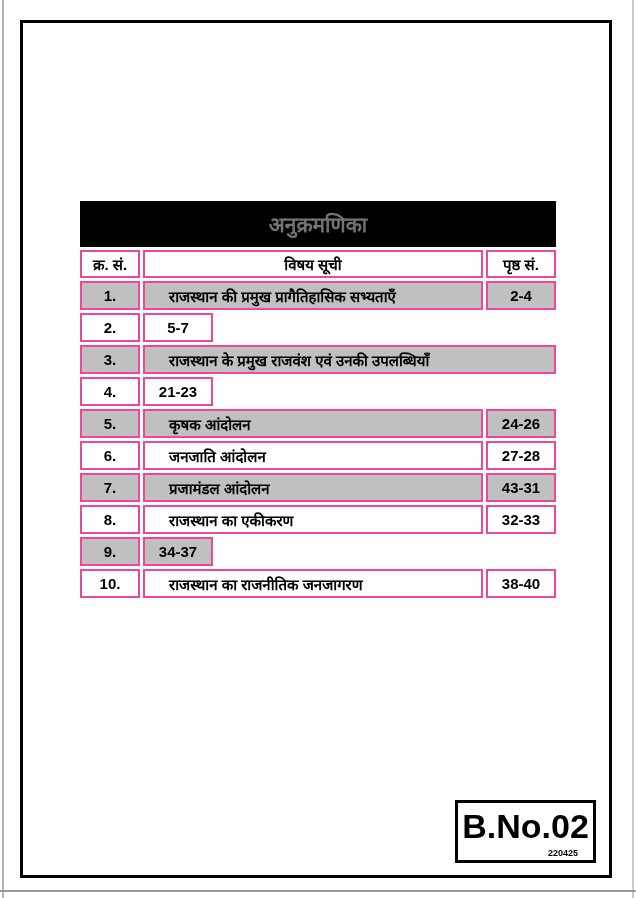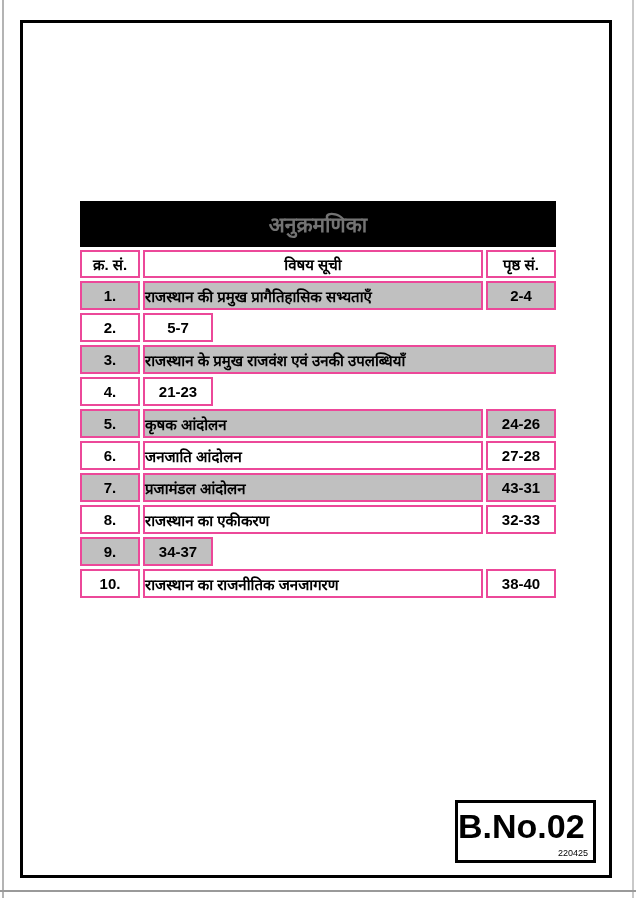--- a/index.html
+++ b/index.html
@@ -63,45 +63,46 @@
     font-size: 15px;
     color: #000000;
     height: 29px;
   }
   .toc-header-row .cell { height: 28px; }
   .c1 { width: 60px; flex: 0 0 auto; }
   .c2 { flex: 1 1 auto; }
   .c3 { width: 70px; flex: 0 0 auto; }
   .c2.topic {
     justify-content: flex-start;
-    padding-left: 0;
+    padding-left: 24px;
   }
   .toc-row.alt .cell { background: #c0c0c0; }
 
   
   .bno-box {
     position: absolute;
     left: 455px; top: 800px;
     width: 141px; height: 63px;
     border: 3px solid #000000;
     background: #ffffff;
   }
   .bno-text {
     position: absolute;
     left: 0; right: 0; top: 4px;
+    text-align: center;
     font-size: 34px;
     font-weight: bold;
     color: #000000;
     letter-spacing: 0px;
   }
   .bno-code {
     position: absolute;
-    right: 5px; bottom: 2px;
+    right: 15px; bottom: 2px;
     font-size: 9px;
-    font-weight: normal;
+    font-weight: bold;
     color: #000000;
   }
 </style>
 </head>
 <body>
 
 <div class="edge edge-left"></div>
 <div class="edge edge-right"></div>
 <div class="edge edge-bottom"></div>
 

